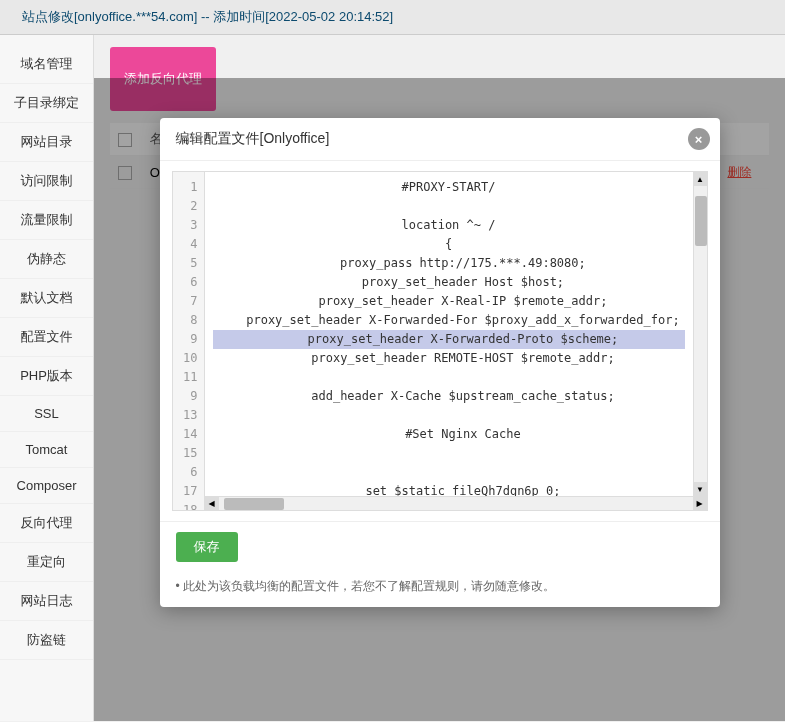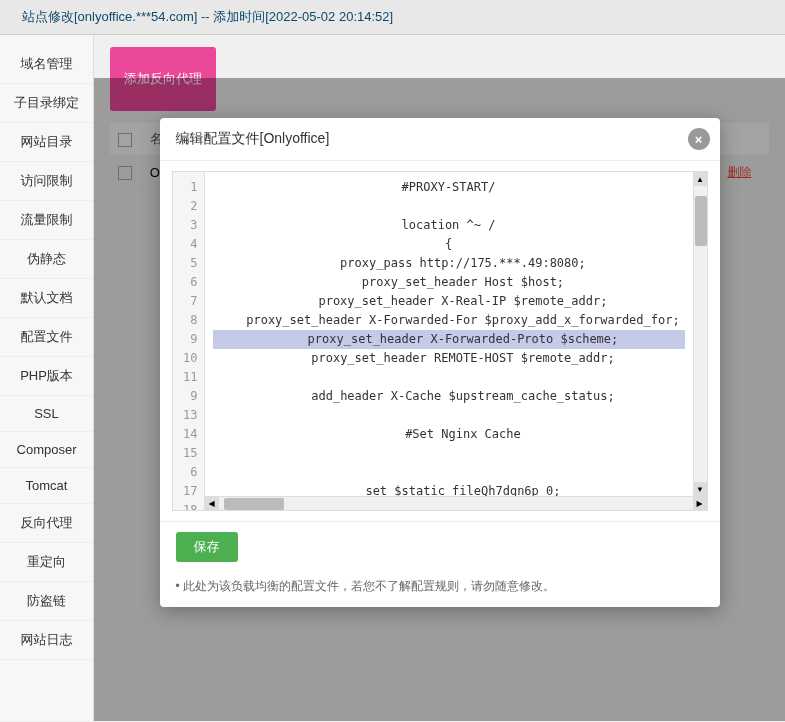--- a/index.html
+++ b/index.html
@@ -328,26 +328,26 @@
   <div class="sidebar-item">域名管理</div>
       <div class="sidebar-item">子目录绑定</div>
       <div class="sidebar-item">网站目录</div>
       <div class="sidebar-item">访问限制</div>
       <div class="sidebar-item">流量限制</div>
       <div class="sidebar-item">伪静态</div>
       <div class="sidebar-item">默认文档</div>
       <div class="sidebar-item">配置文件</div>
       <div class="sidebar-item">PHP版本</div>
       <div class="sidebar-item">SSL</div>
+      <div class="sidebar-item">Tomcat</div>
       <div class="sidebar-item">Composer</div>
-      <div class="sidebar-item">Tomcat</div>
       <div class="sidebar-item">反向代理</div>
       <div class="sidebar-item">重定向</div>
+      <div class="sidebar-item">网站日志</div>
       <div class="sidebar-item">防盗链</div>
-      <div class="sidebar-item">网站日志</div>
     </div>
 
   <div class="main-content">
 
     
     <button class="btn-add">添加反向代理</button>
 
     
     <table class="proxy-table">
       <thead>

